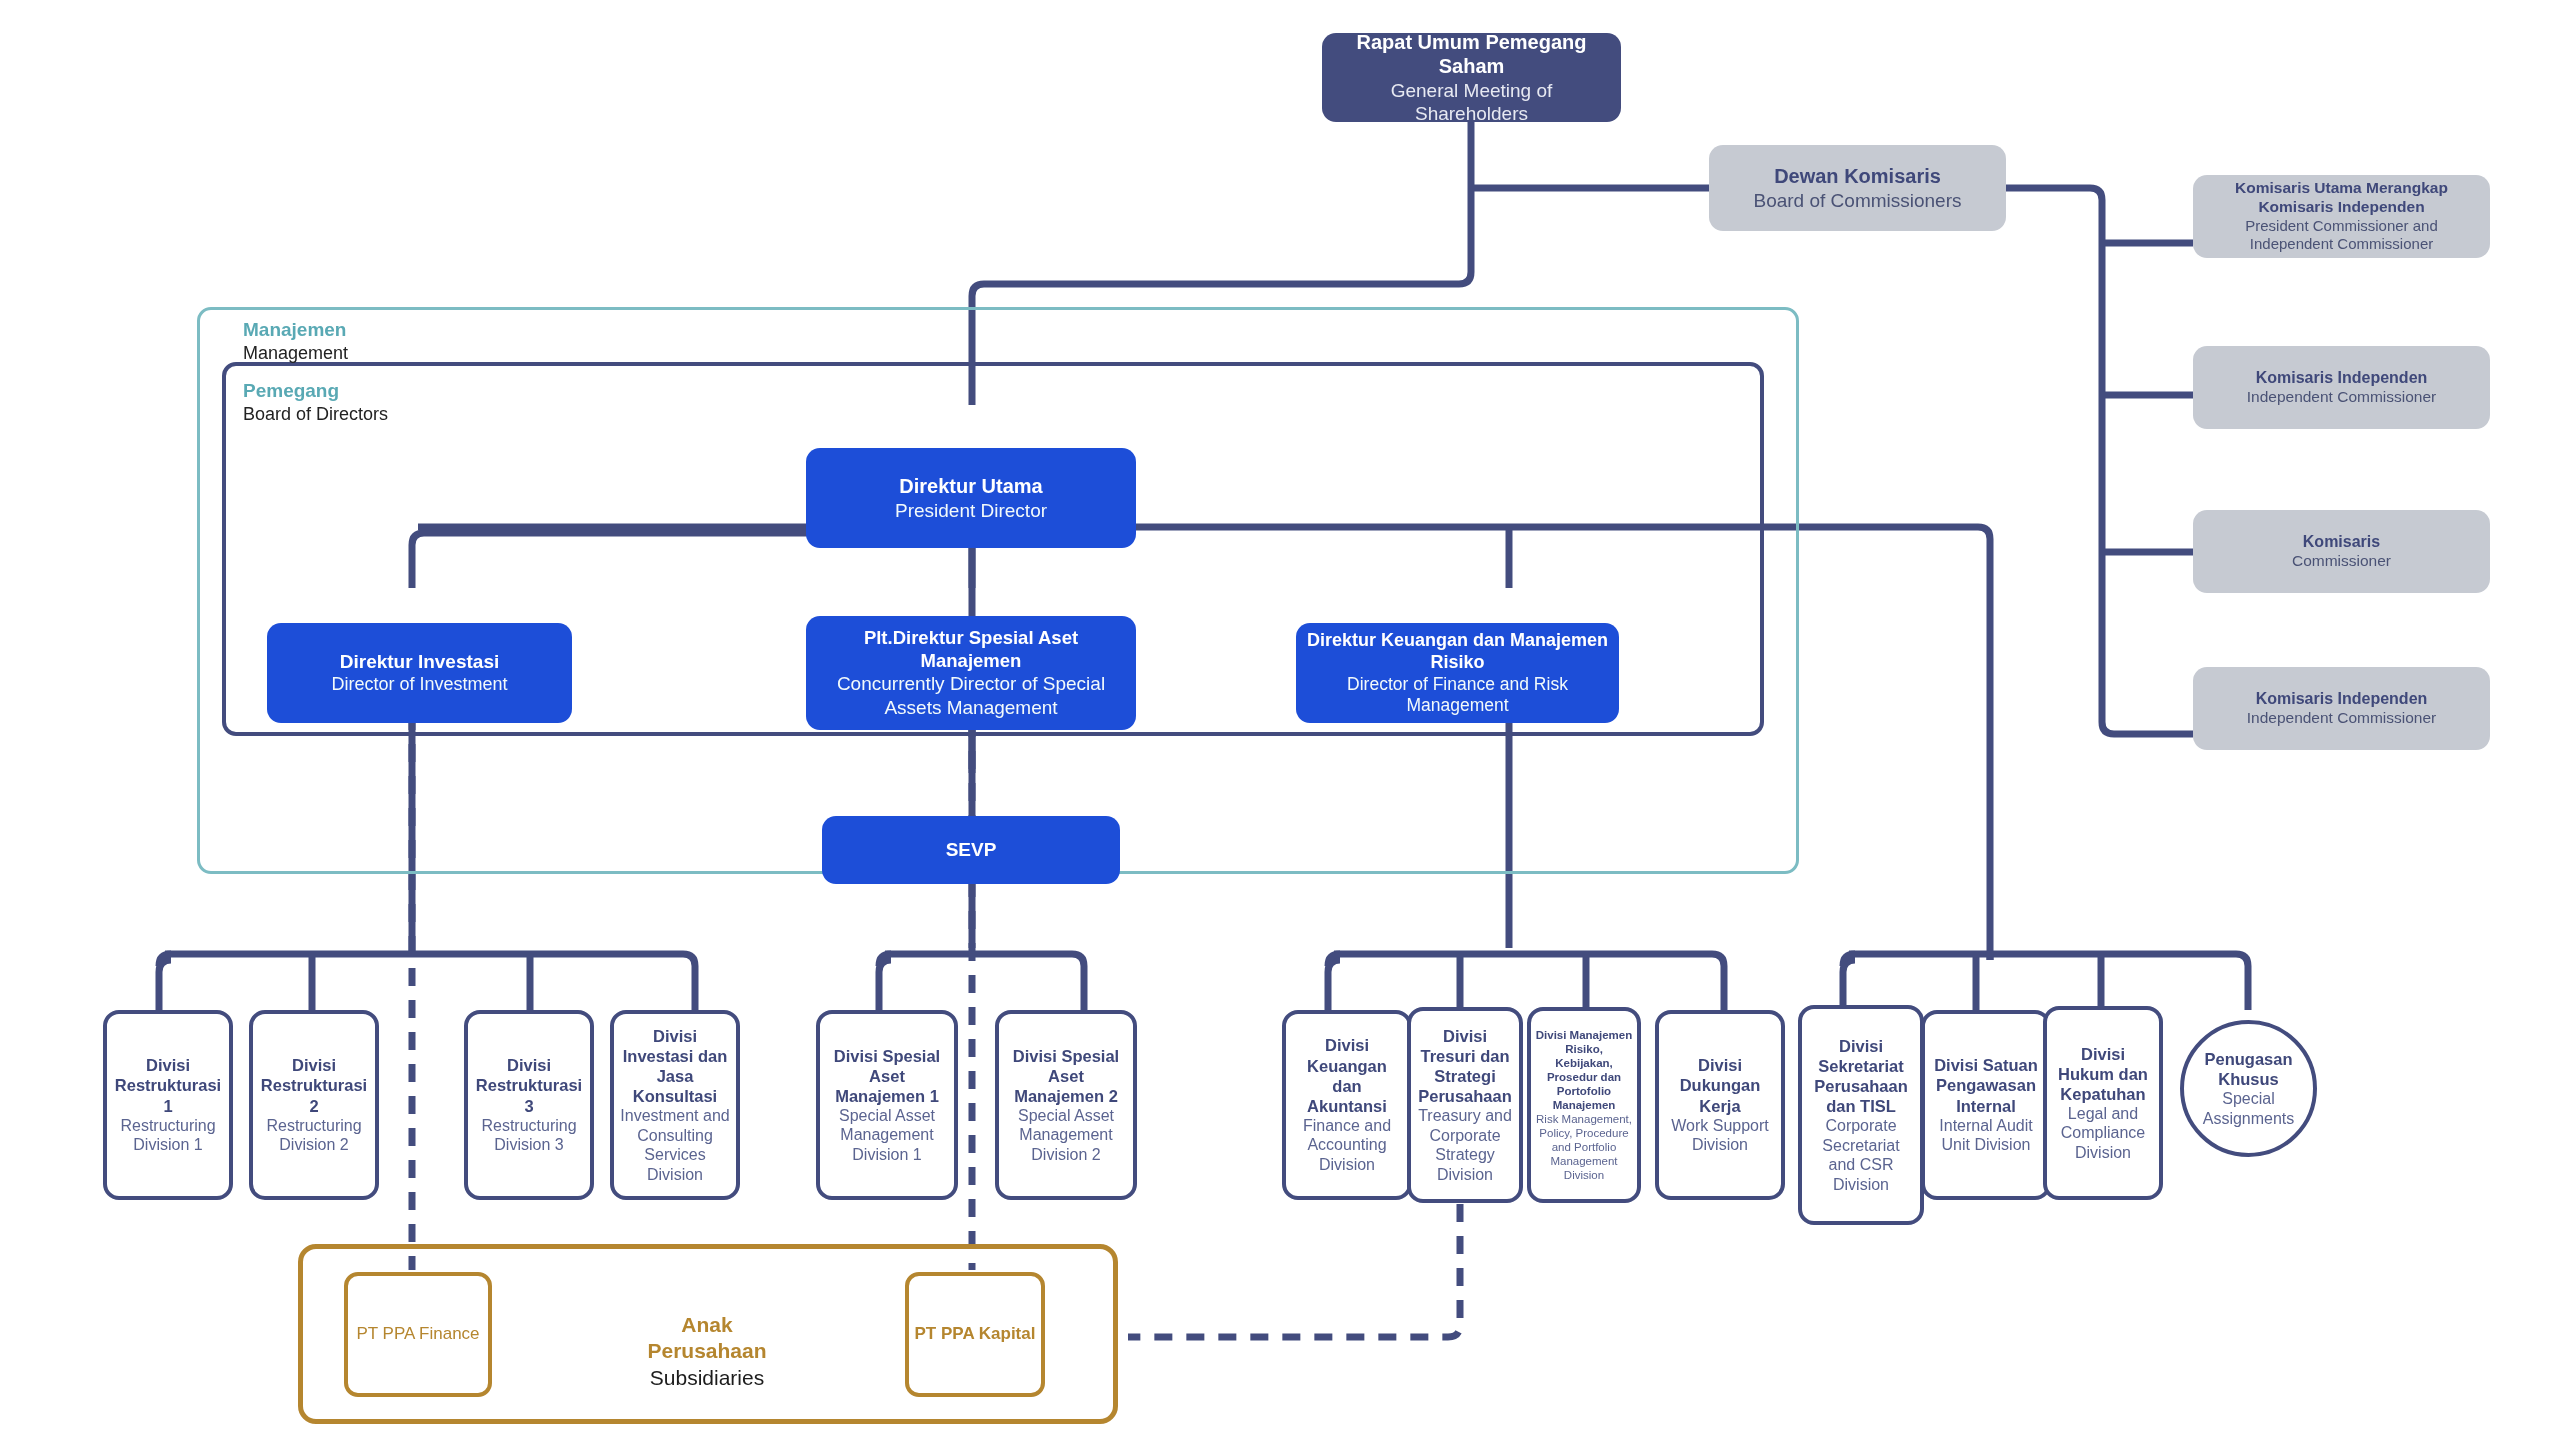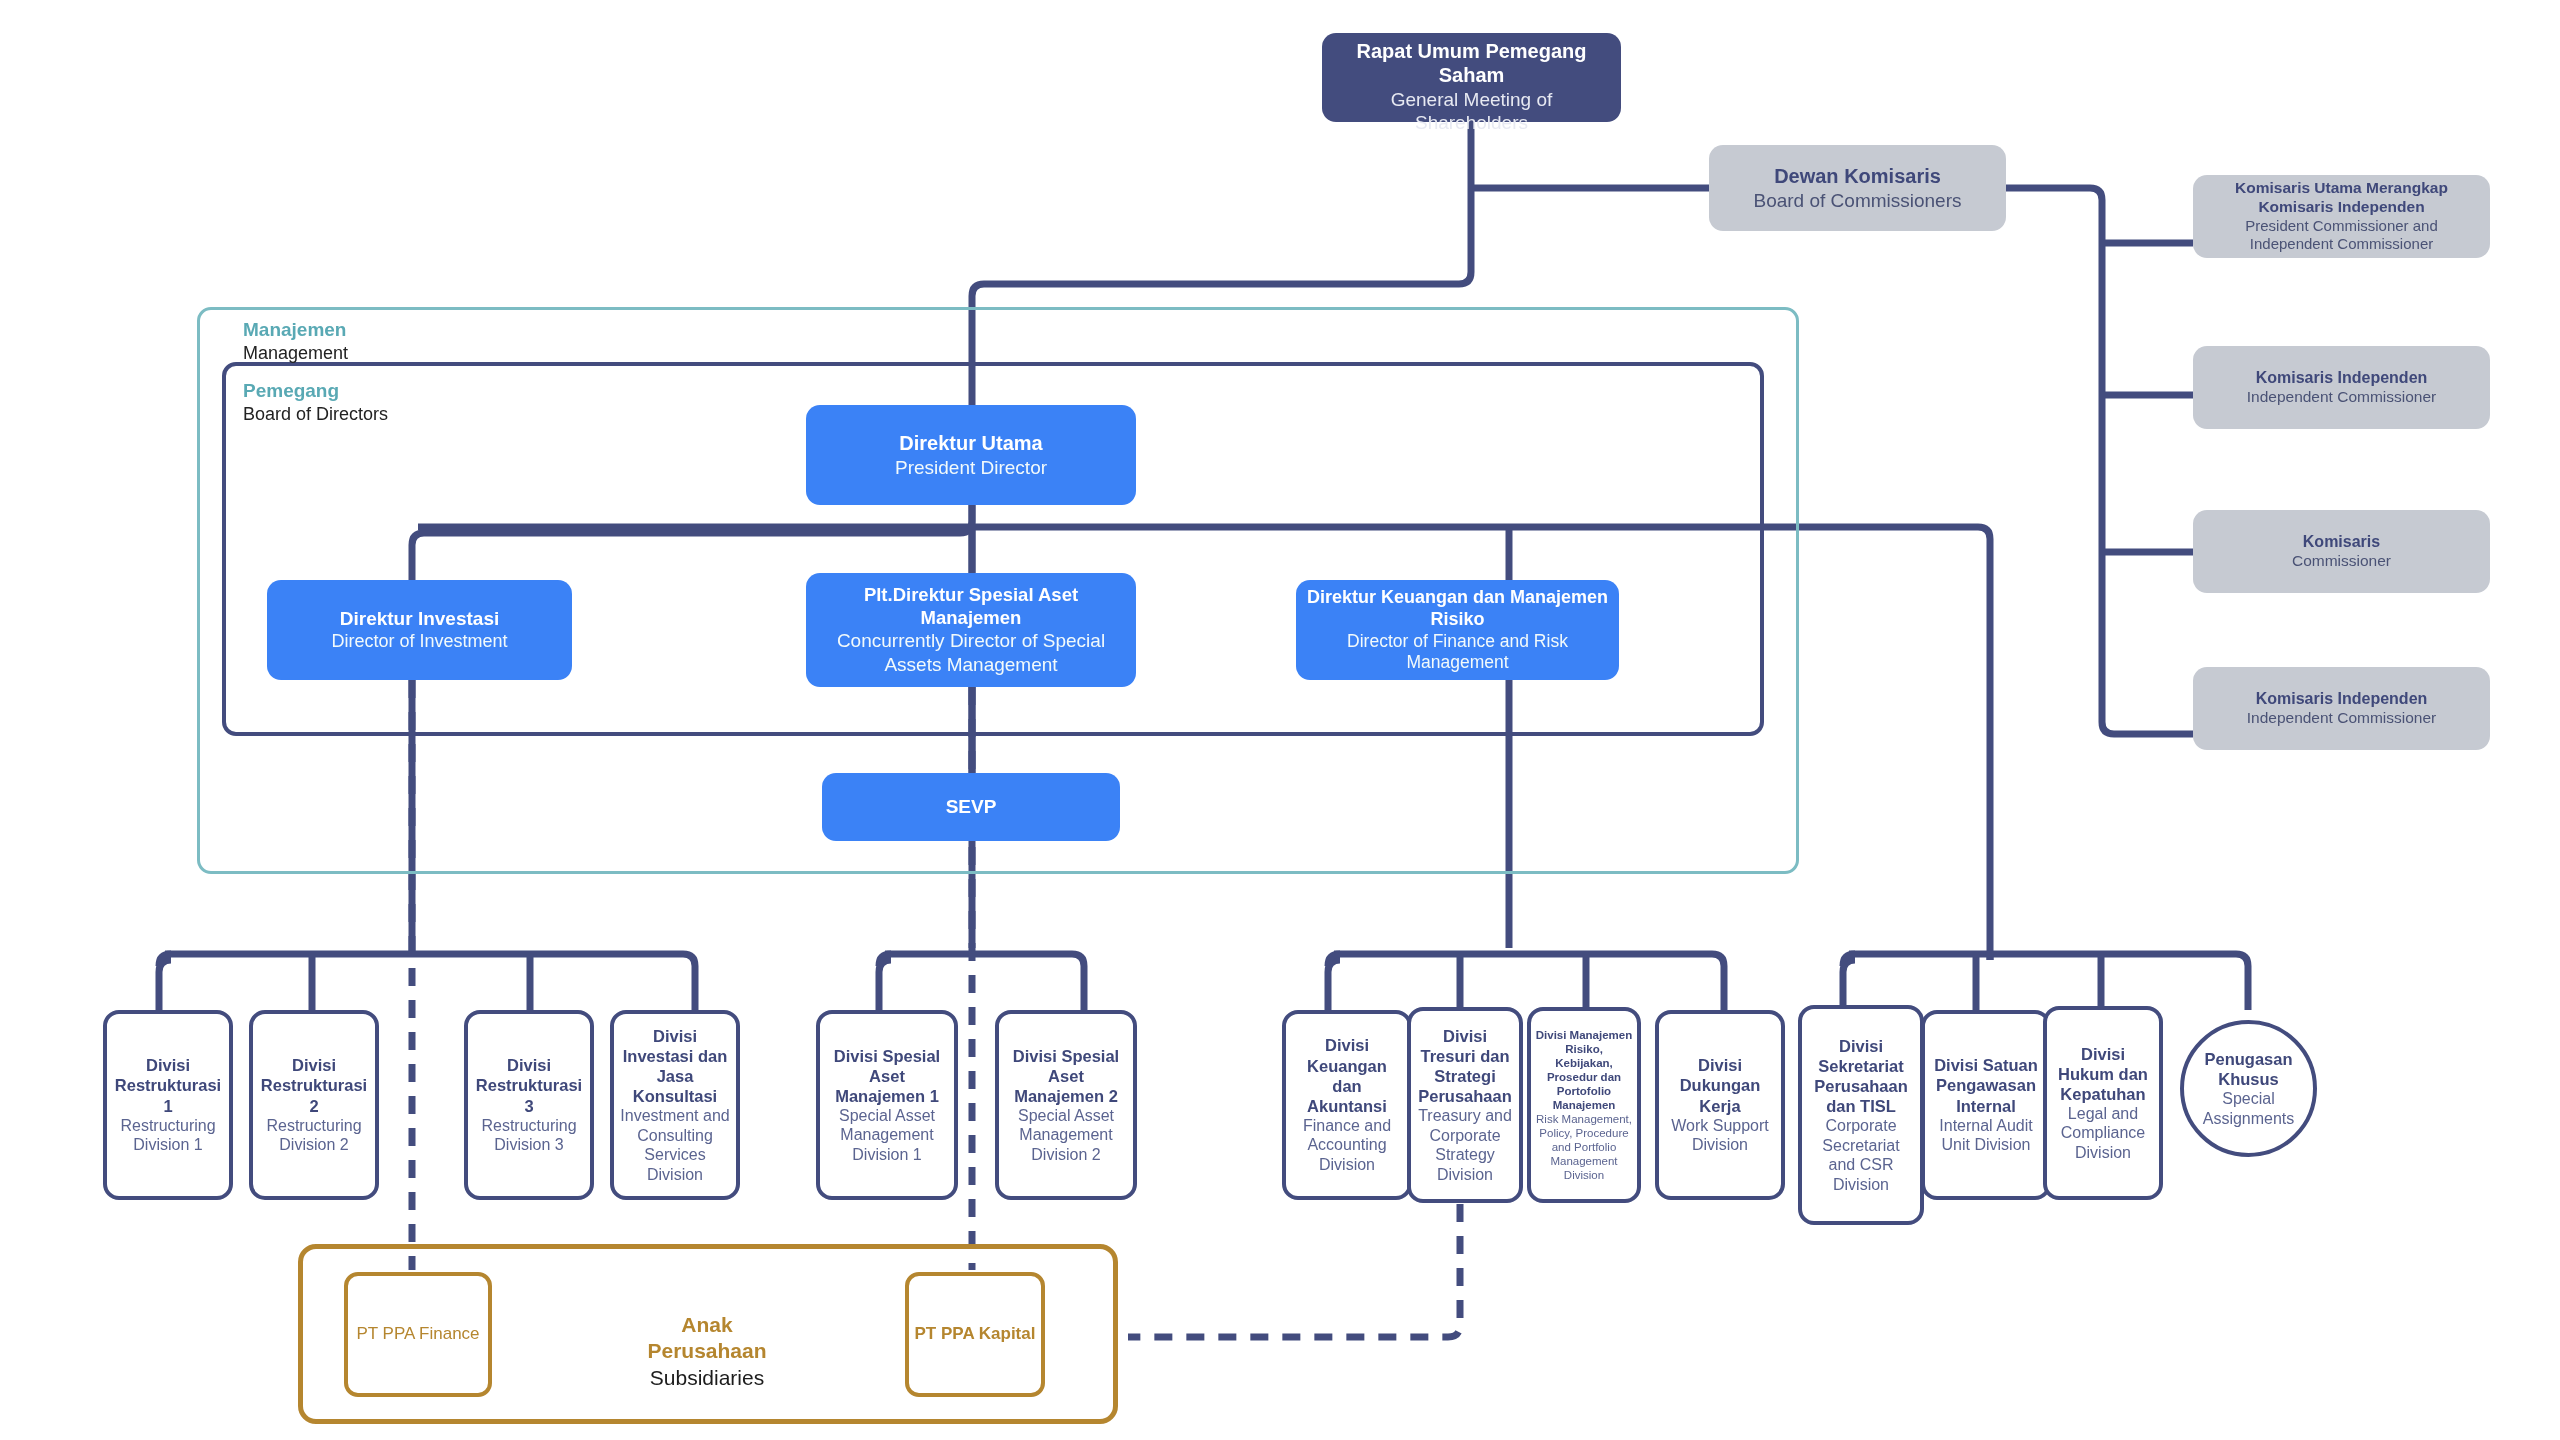--- a/index.html
+++ b/index.html
@@ -8,31 +8,31 @@
   #stage{position:absolute;left:0;top:0;width:2560px;height:1440px;}
   svg#wires{position:absolute;left:0;top:0;width:2560px;height:1440px;pointer-events:none;}
 
   .node{position:absolute;box-sizing:border-box;display:flex;flex-direction:column;
         align-items:center;justify-content:center;text-align:center;
         border-radius:14px;z-index:5;}
   .ttl{font-weight:bold;line-height:1.22;}
   .sub{line-height:1.22;}
 
   
-  .navy{background:#434C7E;color:#ffffff;justify-content:space-between;}
+  .navy{background:#434C7E;color:#ffffff;}
   .navy .ttl{color:#ffffff;}
   .navy .sub{color:#e7e9f2;}
 
   
   .gray{background:#c6cad2;}
   .gray .ttl{color:#3f487a;}
   .gray .sub{color:#4a5275;}
 
   
-  .teal{background:#3b82f6;color:#fff;}
+  .teal{background:#1d4ed8;color:#fff;margin-top:43px;}
   .teal .ttl{color:#ffffff;}
   .teal .sub{color:#f2fafb;}
 
   
   .outline{background:#ffffff;border:4px solid #434C7E;border-radius:16px;}
   .outline .ttl{color:#3f487a;}
   .outline .sub{color:#5b6490;}
 
   .ellipse{background:#ffffff;border:4px solid #434C7E;border-radius:50%;}
   .ellipse .ttl{color:#3f487a;}

